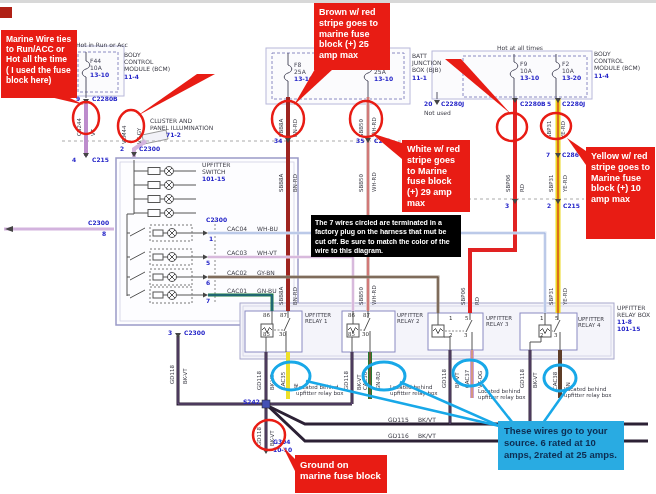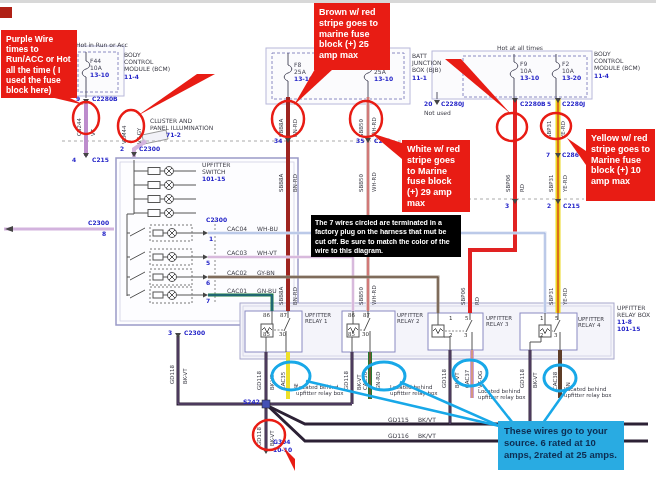--- a/index.html
+++ b/index.html
@@ -415,20 +415,21 @@
     <ellipse cx="86" cy="118" rx="13" ry="16"></ellipse>
     <ellipse cx="131" cy="126" rx="13" ry="16"></ellipse>
     <ellipse cx="288" cy="119" rx="16" ry="18"></ellipse>
     <ellipse cx="366" cy="119" rx="16" ry="18"></ellipse>
     <ellipse cx="512" cy="127" rx="15" ry="14"></ellipse>
     <ellipse cx="556" cy="126" rx="15" ry="13"></ellipse>
     <ellipse cx="269" cy="435" rx="16" ry="15"></ellipse>
   </g>
 </svg>
 
-<div class="callout" style="left:1px;top:30px;width:76px;height:68px;font-size:8.5px;">Purple Wire times to Run/ACC or Hot all the time ( I used the fuse block here)</div>
+<div class="callout" style="left:1px;top:30px;width:76px;height:68px;font-size:8.5px;">Marine Wire ties to Run/ACC or Hot all the time ( I used the fuse block here)</div>
 <div class="callout" style="left:314px;top:3px;width:76px;height:67px;">Brown w/ red stripe goes to marine fuse block (+) 25 amp max</div>
 <div class="callout" style="left:402px;top:140px;width:68px;height:72px;">White w/ red stripe goes to Marine fuse block (+) 29 amp max</div>
-<div class="callout" style="left:586px;top:129px;width:69px;height:72px;">Yellow w/ red stripe goes to Marine fuse block (+) 10 amp max</div>
+<div class="callout" style="left:586px;top:147px;width:69px;height:92px;">Yellow w/ red stripe goes to Marine fuse block (+) 10 amp max</div>
+<div class="callout" style="left:295px;top:455px;width:92px;height:38px;font-size:9.5px;">Ground on marine fuse block</div>
 <div class="note-black" style="left:311px;top:215px;width:150px;height:42px;">The 7 wires circled are terminated in a factory plug on the harness that mut be cut off. Be sure to match the color of the wire to this diagram.</div>
 <div class="note-blue" style="left:498px;top:421px;width:126px;height:49px;">These wires go to your source. 6 rated at 10 amps, 2rated at 25 amps.</div>
 
 </div>
 
 </body></html>

